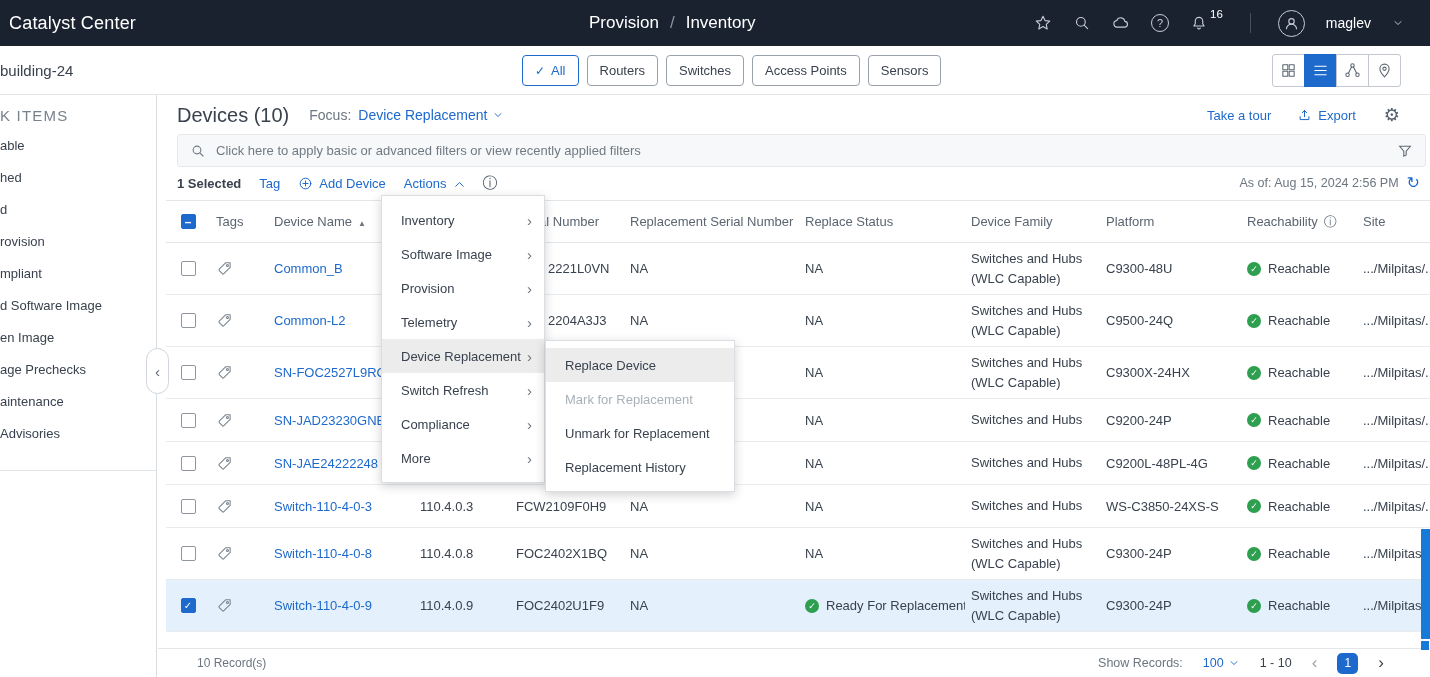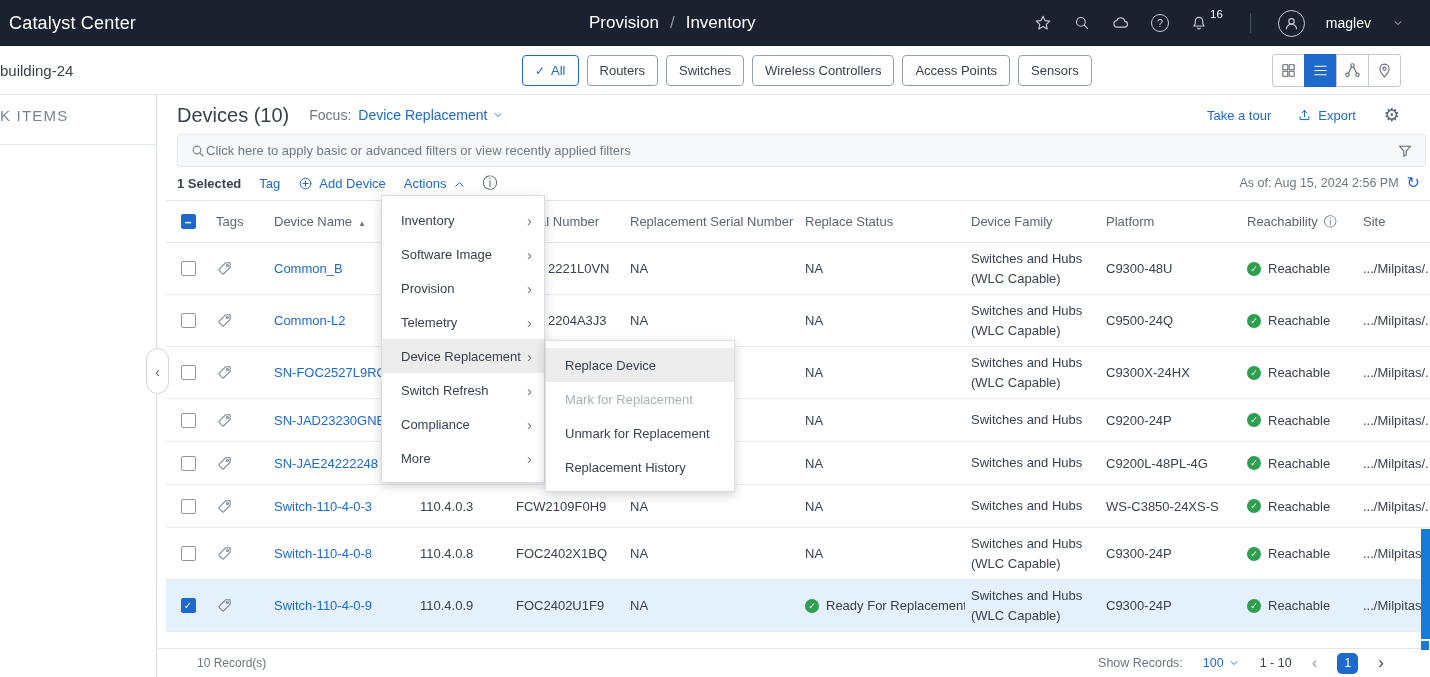--- a/index.html
+++ b/index.html
@@ -53,21 +53,21 @@
   .page-title { font-size:20px; color:#39424e; }
   .focus { margin-left:20px; display:flex; align-items:center; gap:7px; font-size:14px; }
   .focus .flabel { color:#6c7680; }
   .focus .fvalue { color:#1d69cc; cursor:pointer; display:flex; align-items:center; gap:5px; }
   .spacer { flex:1; }
   .tour { font-size:13px; color:#1d69cc; margin-right:26px; cursor:pointer; }
   .export { font-size:13px; color:#1d69cc; display:flex; align-items:center; gap:6px; margin-right:28px; cursor:pointer; }
   .export svg { width:15px; height:15px; stroke:currentColor; fill:none; stroke-width:1.6; stroke-linecap:round; stroke-linejoin:round; }
   .gearbtn { color:#56626e; font-size:18px; margin-right:18px; cursor:pointer; line-height:1; }
 
-  .search-bar { position:absolute; left:19px; right:4px; top:39px; height:33px; background:#f7f8f9; border:1px solid #e6e9eb; border-radius:3px; display:flex; align-items:center; padding:0 12px; color:#707a84; font-size:13px; cursor:text; }
+  .search-bar { position:absolute; left:19px; right:4px; top:39px; height:33px; background:#f7f8f9; border:1px solid #e6e9eb; border-radius:3px; display:flex; align-items:center; padding:0 12px; gap:10px; color:#707a84; font-size:13px; cursor:text; }
   .search-bar svg { width:16px; height:16px; stroke:#707a84; fill:none; stroke-width:1.6; stroke-linecap:round; }
   .funnel { margin-left:auto; cursor:pointer; }
   .funnel svg { stroke:#5d6773; }
 
   .toolbar { position:absolute; left:19px; right:10px; top:75px; height:26px; display:flex; align-items:center; gap:18px; font-size:13px; }
   .tb-sel { color:#39424e;font-weight:bold; }
   .tb-link { color:#1d69cc; cursor:pointer; display:flex; align-items:center; gap:6px; }
   .tb-link svg { width:15px; height:15px; stroke:currentColor; fill:none; stroke-width:1.6; stroke-linecap:round; }
   .tb-info { color:#56626e; font-size:15px; cursor:pointer; }
   .asof { margin-left:auto; color:#6c7680; font-size:12.5px; display:flex; align-items:center; gap:8px; }
@@ -180,23 +180,20 @@
       <span class="pcheck">✓</span>
       <span>All</span>
     </div>
     <div class="pill">
         <span>Routers</span>
       </div>
     <div class="pill">
         <span>Switches</span>
       </div>
     <div class="pill">
-        <span>Wireless Controllers</span>
-      </div>
-    <div class="pill">
         <span>Access Points</span>
       </div>
     <div class="pill">
         <span>Sensors</span>
       </div>
   </div>
   <div class="view-toggles">
     <div class="vt">
         <svg viewBox="0 0 24 24">
           <rect x="4" y="4" width="7" height="7"></rect>
@@ -222,20 +219,32 @@
         <svg viewBox="0 0 24 24">
           <path d="M12 3a6.5 6.5 0 0 1 6.5 6.5C18.5 14 12 21 12 21S5.5 14 5.5 9.5A6.5 6.5 0 0 1 12 3z"></path>
           <circle cx="12" cy="9.5" r="2.3"></circle>
         </svg>
       </div>
   </div>
 </div>
 
 <aside class="sidebar">
   <div class="sb-header">K ITEMS</div>
+  <div class="sb-list">
+    <div class="sb-item">able</div>
+    <div class="sb-item">hed</div>
+    <div class="sb-item">d</div>
+    <div class="sb-item">rovision</div>
+    <div class="sb-item">mpliant</div>
+    <div class="sb-item">d Software Image</div>
+    <div class="sb-item">en Image</div>
+    <div class="sb-item">age Prechecks</div>
+    <div class="sb-item">aintenance</div>
+    <div class="sb-item">Advisories</div>
+  </div>
   <hr class="sb-divider">
 </aside>
 <div class="collapse-tab">
     <span>‹</span>
   </div>
 
 <main class="main">
 
   <div class="title-row">
     <span class="page-title">Devices (10)</span>

